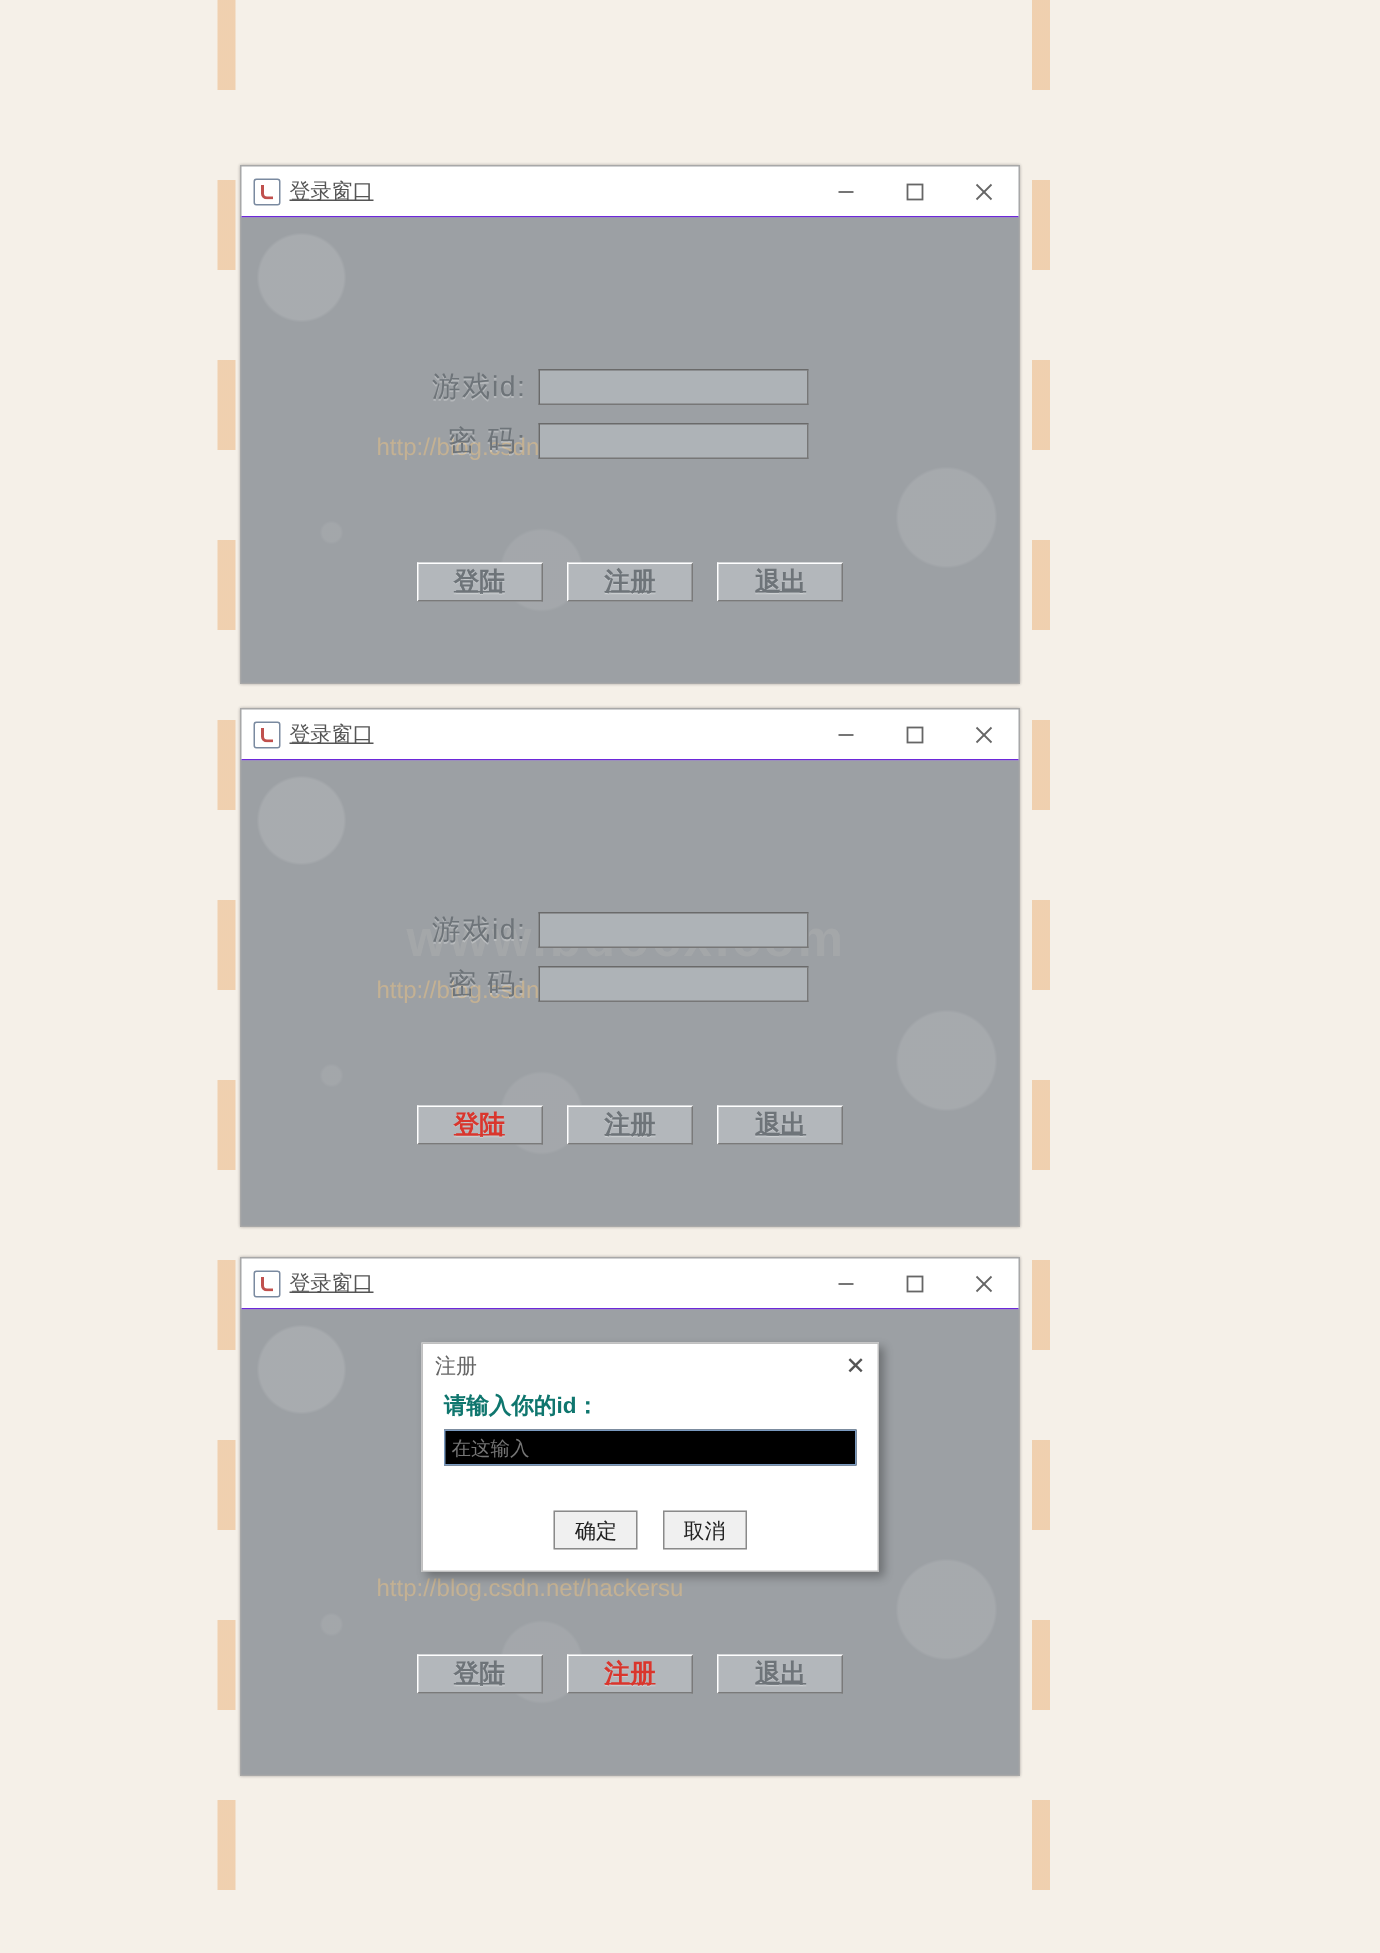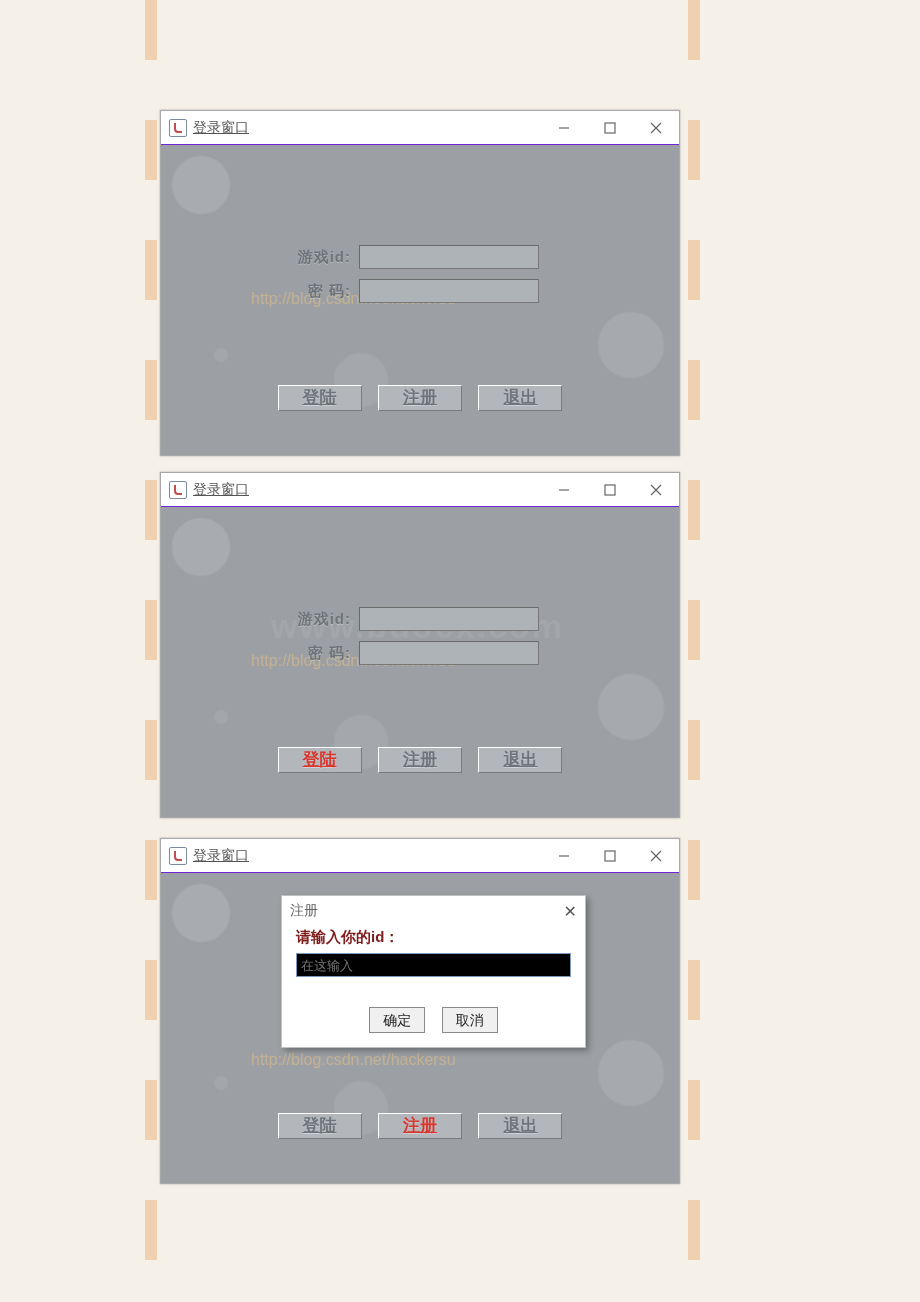--- a/index.html
+++ b/index.html
@@ -59,21 +59,21 @@
         radial-gradient(circle at 470px 200px, rgba(255,255,255,.10) 32px, transparent 34px),
         radial-gradient(circle at 200px 235px, rgba(255,255,255,.08) 26px, transparent 28px),
         radial-gradient(circle at 60px 210px, rgba(255,255,255,.07) 6px, transparent 8px),
         #9ca0a4;
     }
 
     .form{ position:absolute; top:100px; left:100px; }
     .row{ display:flex; align-items:center; margin-bottom:10px; }
     .lbl{
       width:90px; text-align:right; margin-right:8px;
-      font-size:15px; font-weight:bold; color:#6e7479;
+      font-size:19px; font-weight:normal; color:#6e7479;
       text-shadow:0 1px 0 rgba(255,255,255,.25);
       letter-spacing:1px;
     }
     .fld{
       width:180px; height:24px;
       background:#aeb3b7;
       border:1px solid #777;
       border-top-color:#6a6a6a; border-left-color:#6a6a6a;
     }
     .watermark{
@@ -82,42 +82,42 @@
       pointer-events:none; white-space:nowrap;
     }
     .wm-big{
       position:absolute; top:100px; left:110px;
       font-size:34px; color:rgba(180,180,180,.35);
       letter-spacing:2px; font-weight:bold; pointer-events:none;
     }
     .btns{ position:absolute; bottom:42px; left:0; right:0; text-align:center; }
     .btn{
       display:inline-block; width:84px; height:26px; line-height:24px;
-      margin:2px 6px; background:#b3b7bb;
+      margin:12px 6px; background:#b3b7bb;
       border:1px solid #fff; border-bottom-color:#7a7a7a; border-right-color:#7a7a7a;
       font-size:17px; font-weight:bold; color:#6e7479;
       text-shadow:0 1px 0 rgba(255,255,255,.25);
       text-decoration:underline;
     }
     .btn.hl{ color:#d9362d; }
 
     
     .modal{
       position:absolute; top:22px; left:120px;
       width:305px; background:#fff;
       box-shadow:3px 3px 6px rgba(0,0,0,.3);
       border:1px solid #c0c0c0;
     }
     .modal-hdr{
       height:30px; display:flex; align-items:center;
       padding:0 8px; font-size:14px; color:#666;
     }
     .modal-x{ margin-left:auto; font-size:16px; color:#555; }
     .modal-body{ padding:2px 14px 14px; }
-    .modal-msg{ font-size:15px; font-weight:bold; color:#7f1d1d; margin-bottom:6px; }
+    .modal-msg{ font-size:15px; font-weight:bold; color:#0f766e; margin-bottom:6px; }
     .modal-input{
       width:100%; height:24px; border:1px solid #7a9ac0;
       padding:0 4px; font-size:13px; color:#777; background:#000000;
     }
     .modal-btns{ text-align:center; margin-top:30px; }
     .mbtn{
       display:inline-block; min-width:56px; height:26px; line-height:24px;
       margin:0 6px; background:#f0f0f0;
       border:1px solid #8a8a8a; font-size:14px; color:#222;
     }

